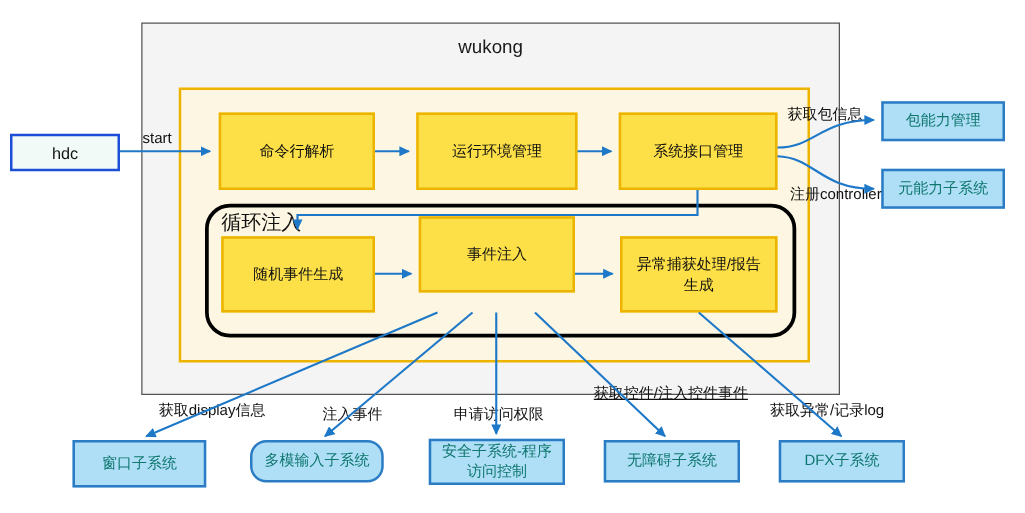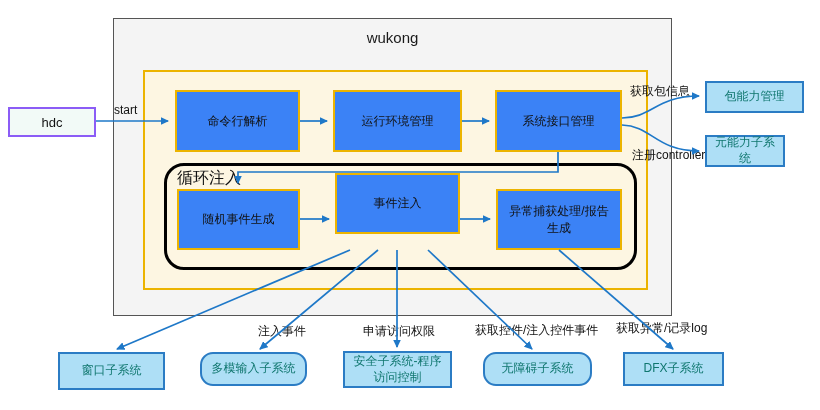--- a/index.html
+++ b/index.html
@@ -31,40 +31,40 @@
   .loop{
     border:3px solid #000;
     border-radius:20px;
     background:transparent;
   }
   .loop-label{
     font-size:16px;color:#111;white-space:nowrap;
   }
   
   .node{
-    background:#3b82f6;
+    background:#fde047;
     border:2px solid #ecb400;
     display:flex;align-items:center;justify-content:center;
     text-align:center;
     font-size:12px;line-height:1.35;color:#111;
     padding:2px 8px;
   }
   
   .subsystem{
     background:#aedff6;
     border:2px solid #2b7cc4;
     display:flex;align-items:center;justify-content:center;
     text-align:center;
     font-size:12px;line-height:1.3;color:#0f766e;
     padding:2px 6px;
   }
   
   .hdc{
     background:#f2faf7;
-    border:2px solid #8b5cf6;
+    border:2px solid #1d4ed8;
     display:flex;align-items:center;justify-content:center;
     font-size:13px;color:#111;
   }
   .edge-label{
     font-size:12px;color:#111;white-space:nowrap;
   }
   svg.overlay{
     position:absolute;left:0;top:0;
     pointer-events:none;
   }
@@ -88,33 +88,34 @@
 
   <div class="abs node" style="left:175px;top:90px;width:125px;height:62px;">命令行解析</div>
   <div class="abs node" style="left:333px;top:90px;width:129px;height:62px;">运行环境管理</div>
   <div class="abs node" style="left:495px;top:90px;width:127px;height:62px;">系统接口管理</div>
 
   <div class="abs node" style="left:177px;top:189px;width:123px;height:61px;">随机事件生成</div>
   <div class="abs node" style="left:335px;top:173px;width:125px;height:61px;">事件注入</div>
   <div class="abs node" style="left:496px;top:189px;width:126px;height:61px;">异常捕获处理/报告生成</div>
 
   <div class="abs subsystem" style="left:705px;top:81px;width:99px;height:32px;">包能力管理</div>
-  <div class="abs subsystem" style="left:705px;top:135px;width:80px;height:32px;">元能力子系统</div>
+  <div class="abs subsystem" style="left:705px;top:135px;width:99px;height:32px;">元能力子系统</div>
   <div class="abs edge-label" style="left:630px;top:83px;">获取包信息</div>
   <div class="abs edge-label" style="left:632px;top:147px;">注册controller</div>
 
   <div class="abs subsystem" style="left:58px;top:352px;width:107px;height:38px;">窗口子系统</div>
   <div class="abs subsystem" style="left:200px;top:352px;width:107px;height:34px;border-radius:13px;">多模输入子系统</div>
   <div class="abs subsystem" style="left:343px;top:351px;width:109px;height:37px;">安全子系统-程序访问控制</div>
-  <div class="abs subsystem" style="left:483px;top:352px;width:109px;height:34px;border-radius:13px;">无障碍子系统</div>
+  <div class="abs subsystem" style="left:483px;top:352px;width:109px;height:34px;">无障碍子系统</div>
   <div class="abs subsystem" style="left:623px;top:352px;width:101px;height:34px;">DFX子系统</div>
 
+  <div class="abs edge-label" style="left:127px;top:320px;">获取display信息</div>
   <div class="abs edge-label" style="left:258px;top:323px;">注入事件</div>
   <div class="abs edge-label" style="left:363px;top:323px;">申请访问权限</div>
-  <div class="abs edge-label" style="left:475px;top:322px;">获取控件/注入控件事件</div>
+  <div class="abs edge-label" style="left:475px;top:306px;text-decoration:underline;">获取控件/注入控件事件</div>
   <div class="abs edge-label" style="left:616px;top:320px;">获取异常/记录log</div>
 
   <svg class="overlay" width="820" height="410" viewBox="0 0 820 410">
     <defs>
       <marker id="arr" markerWidth="9" markerHeight="8" refX="7.5" refY="4" orient="auto" markerUnits="userSpaceOnUse">
         <path d="M0,0 L8.5,4 L0,8 Z" fill="#1e78c8"></path>
       </marker>
     </defs>
     <g stroke="#1e78c8" stroke-width="1.7" fill="none">
 

